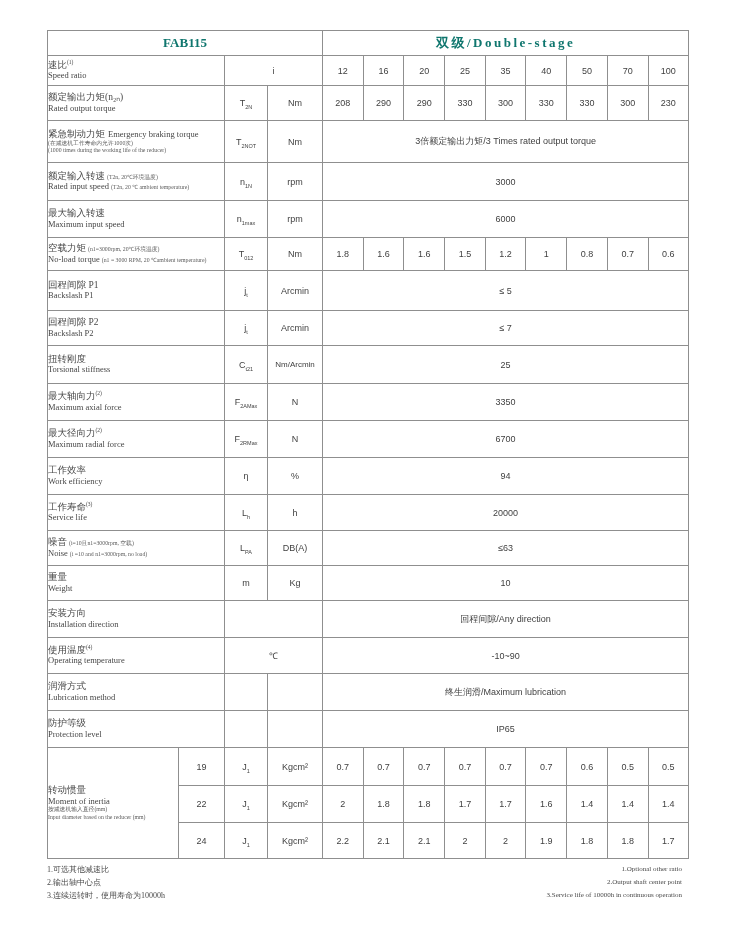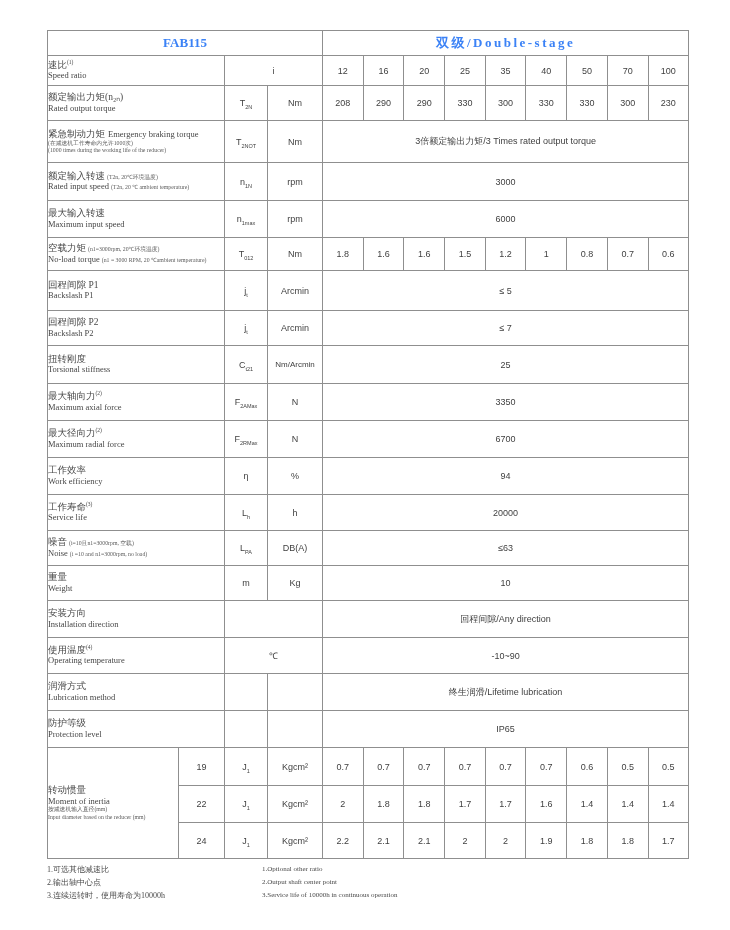--- a/index.html
+++ b/index.html
@@ -11,39 +11,39 @@
   .sheet{position:absolute;left:0;top:0;width:730px;height:930px;background:#ffffff;}
   table.spec{
     position:absolute;left:47px;top:30px;
     border-collapse:collapse;table-layout:fixed;width:641px;
   }
   table.spec td{
     border:1px solid #8f8f8f;padding:0;vertical-align:middle;
     overflow:hidden;
   }
   td.hd{
-    text-align:center;font-weight:bold;font-size:13px;color:#3b82f6;
+    text-align:center;font-weight:bold;font-size:13px;color:#0f766e;
   }
   td.hd.stage{letter-spacing:2.5px;}
   td.lbl{padding:2px 3px 2px 7px;vertical-align:middle;}
   .cn{font-size:9.5px;line-height:1.2;color:#474747;white-space:nowrap;}
   .en{font-size:8.5px;line-height:1.15;color:#474747;white-space:nowrap;}
   .inline-en{font-size:8.5px;margin-left:3px;}
   .small{font-size:5.8px;line-height:1.25;color:#5c5c5c;white-space:nowrap;}
   .small-inline{font-size:5.8px;color:#5c5c5c;margin-left:2px;}
   sup.mark{font-size:5.5px;vertical-align:super;line-height:0;}
   td.c{
     text-align:center;font-family:"Liberation Sans", sans-serif;
     font-size:9px;color:#3f3f3f;
   }
   td.c sub{font-size:5.5px;line-height:0;}
   .notes{position:absolute;left:47px;top:863px;width:640px;font-size:0;}
   .notes .col{display:inline-block;vertical-align:top;}
   .notes .col.cn-col{width:215px;}
-  .notes .col.en-col{width:420px;}
+  .notes .col.en-col{width:420px;text-align:right;}
   .notes .line{display:block;white-space:nowrap;color:#4a4a4a;}
   .cn-col .line{font-size:8px;line-height:13px;}
   .en-col .line{font-size:7px;line-height:13px;}
 </style>
 </head>
 <body>
 
 <div class="sheet">
   <table class="spec">
     <colgroup>
@@ -260,21 +260,21 @@
       <td colspan="9" class="c">-10~90</td>
     </tr>
 
     <tr style="height:37px">
       <td colspan="2" class="lbl">
         <div class="cn">润滑方式</div>
         <div class="en">Lubrication method</div>
       </td>
       <td class="c"></td>
       <td class="c"></td>
-      <td colspan="9" class="c">终生润滑/Lifetime lubrication</td>
+      <td colspan="9" class="c">终生润滑/Maximum lubrication</td>
     </tr>
 
     <tr style="height:37px">
       <td colspan="2" class="lbl">
         <div class="cn">防护等级</div>
         <div class="en">Protection level</div>
       </td>
       <td class="c"></td>
       <td class="c"></td>
       <td colspan="9" class="c">IP65</td>

